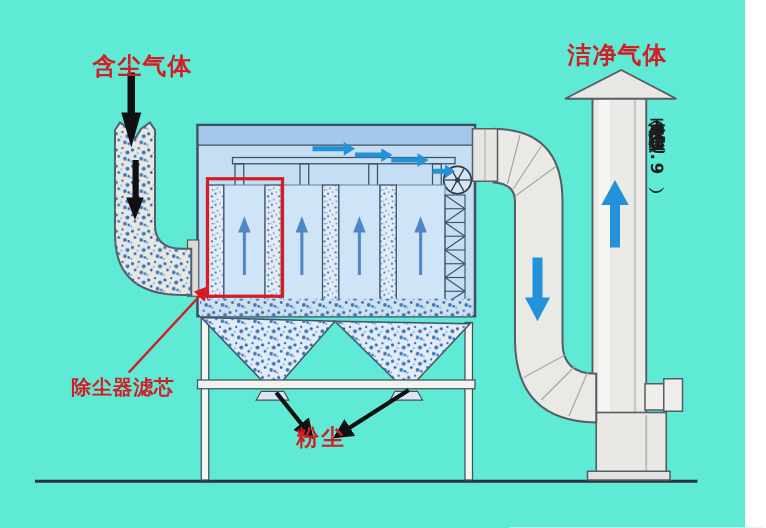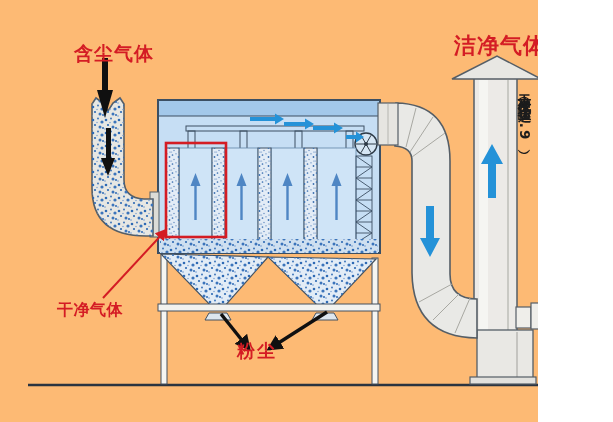--- a/index.html
+++ b/index.html
@@ -1,20 +1,20 @@
 <!DOCTYPE html>
 <html><head>
 <meta charset="utf-8">
 <style>
   html,body{margin:0;padding:0;background:#ffffff;font-family:"DejaVu Sans","Liberation Sans",sans-serif;}
-  #stage{position:relative;width:538px;height:422px;background:#fdba74;overflow:hidden;}
+  #stage{position:relative;width:596px;height:422px;background:#5eead4;overflow:hidden;}
   #stage svg{position:absolute;left:0;top:0;}
   .lbl{position:absolute;font-weight:bold;color:#d41c24;white-space:nowrap;line-height:1;}
   .lbl-dusty{left:74px;top:44px;font-size:19px;letter-spacing:1px;}
-  .lbl-clean{left:454px;top:35px;font-size:22px;letter-spacing:1px;}
+  .lbl-clean{left:454px;top:35px;font-size:19px;letter-spacing:1px;}
   .lbl-filter{left:57px;top:302px;font-size:16px;letter-spacing:0.5px;}
   .lbl-dust{left:237px;top:342px;font-size:18px;letter-spacing:2px;}
   .lbl-stacknote{
     position:absolute;left:516px;top:84px;height:180px;
     writing-mode:vertical-rl;text-orientation:mixed;
     color:#1c1c1c;font-weight:600;font-size:13.5px;letter-spacing:2px;
     font-family:"DejaVu Sans","Liberation Sans",sans-serif;white-space:nowrap;
   }
 </style>
 </head>
@@ -188,15 +188,15 @@
 
     <g>
       <rect x="166" y="143" width="60" height="94" fill="none" stroke="#d41c24" stroke-width="2.6"></rect>
       <line x1="103" y1="298" x2="166" y2="230" stroke="#d41c24" stroke-width="2" marker-end="url(#redHead)"></line>
     </g>
   </svg>
 
   <div class="lbl lbl-dusty">含尘气体</div>
   <div class="lbl lbl-clean">洁净气体</div>
   <div class="lbl-stacknote">干净气体（除尘达99.9）</div>
-  <div class="lbl lbl-filter">干净气体</div>
+  <div class="lbl lbl-filter">除尘器滤芯</div>
   <div class="lbl lbl-dust">粉尘</div>
 </div>
 
 </body></html>

